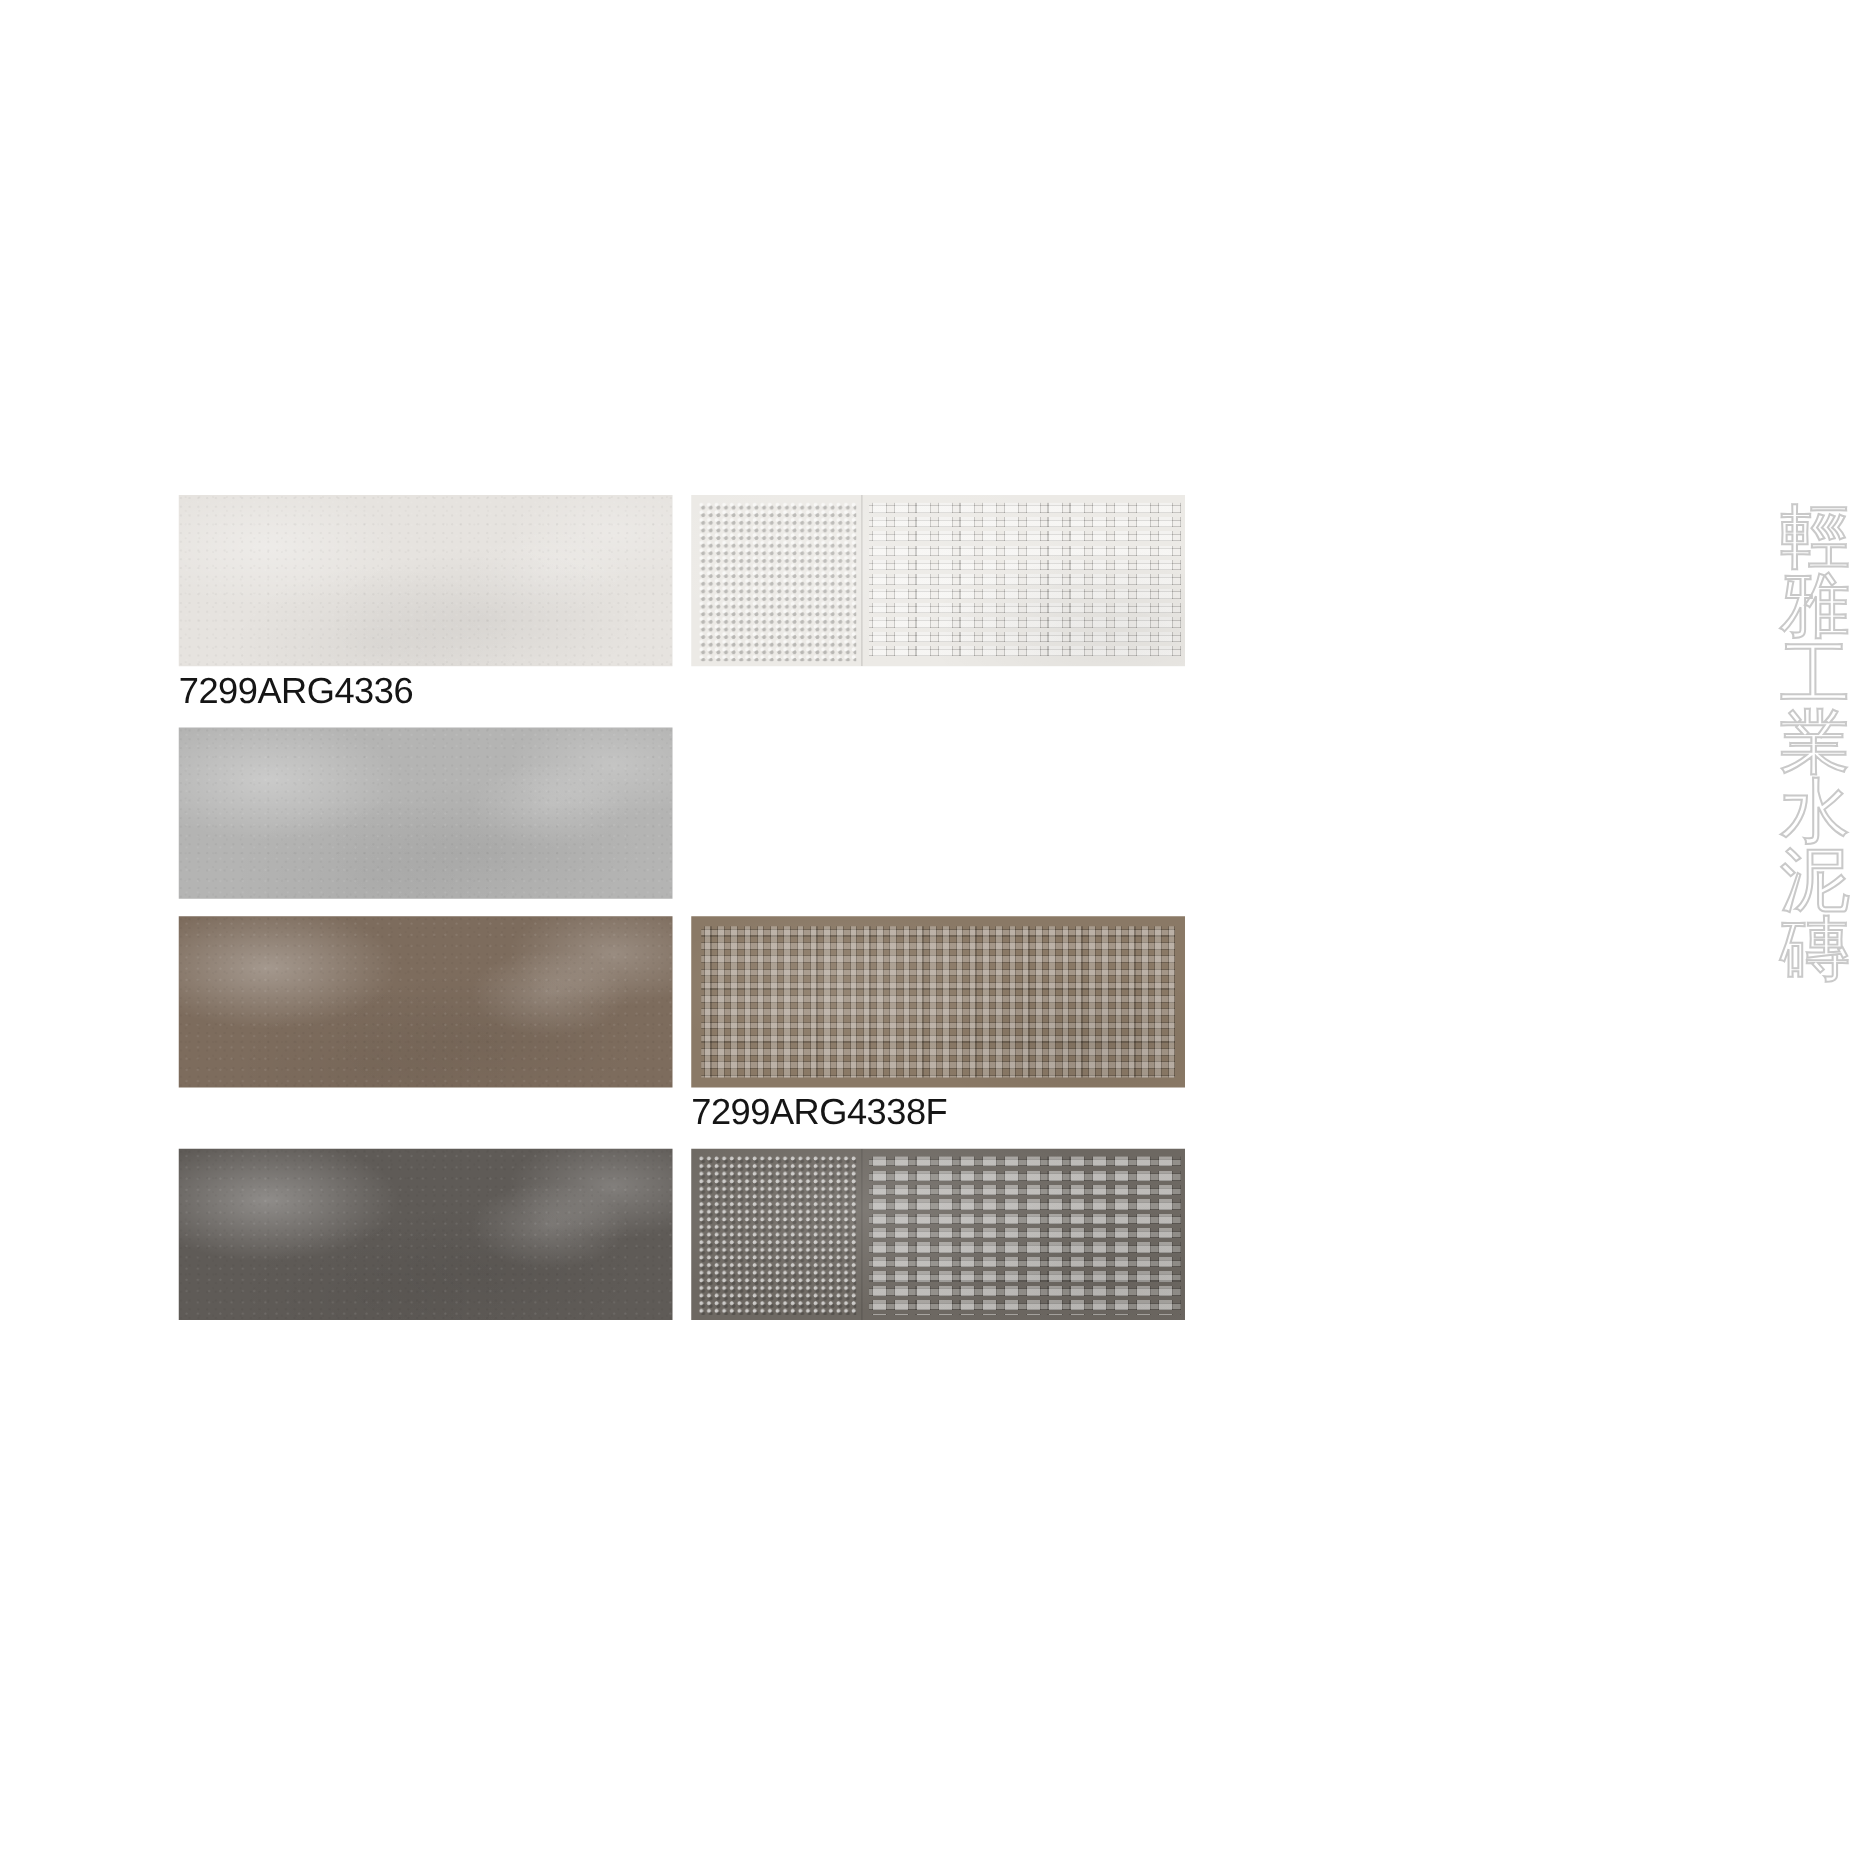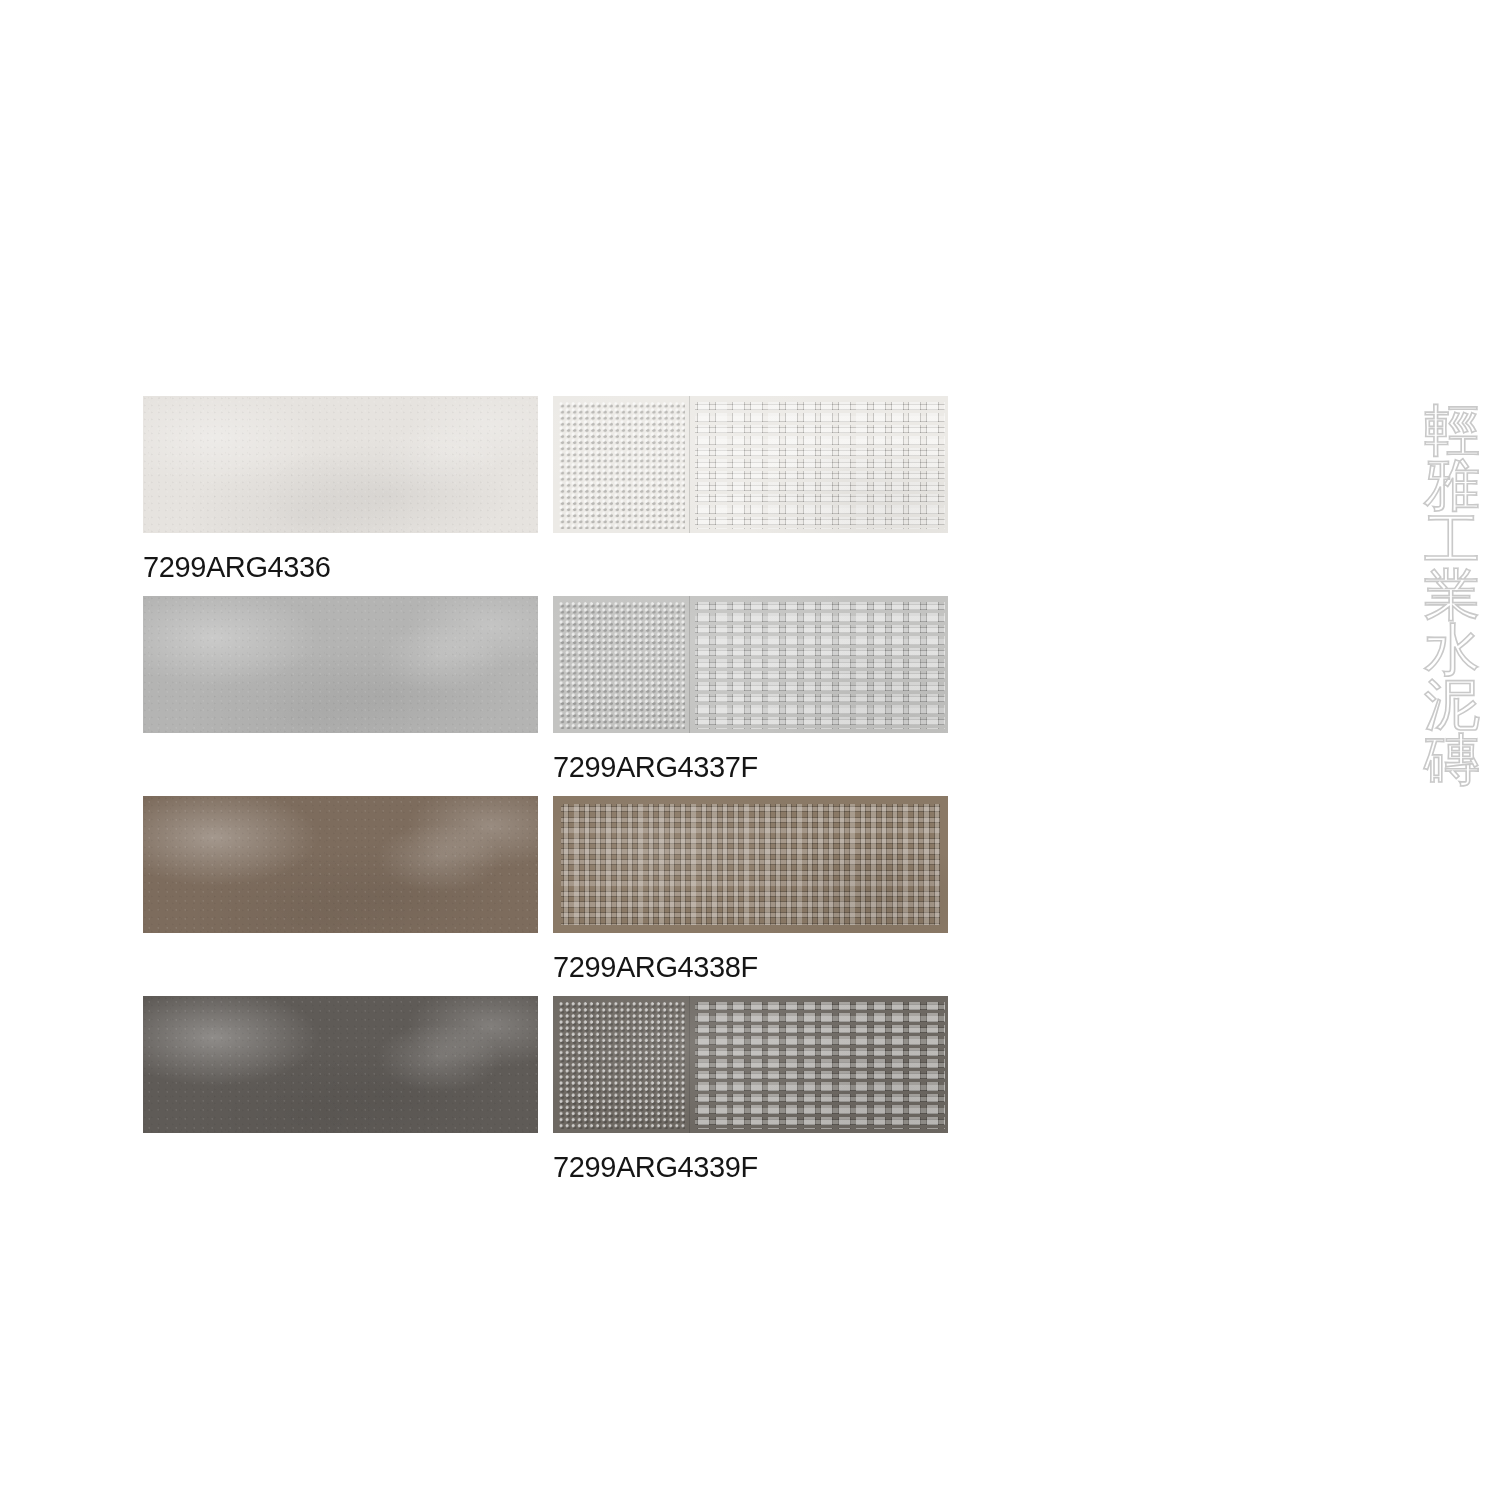--- a/index.html
+++ b/index.html
@@ -39,21 +39,21 @@
     height: 137px;
     position: relative;
     overflow: hidden;
   }
 
   .swatch-label {
     font-size: 29px;
     line-height: 1;
     color: #151515;
     letter-spacing: -0.4px;
-    padding-top: 20px;
+    padding-top: 6px;
     font-family: "Liberation Sans", "DejaVu Sans", sans-serif;
     white-space: nowrap;
   }
 
   
   .plain::before,
   .plain::after {
     content: "";
     position: absolute;
     inset: 0;
@@ -211,28 +211,20 @@
         <div class="panel-dashes"></div>
         <div class="tex-shade"></div>
       </div>
     </div>
   </div>
 
   <div class="tile-row">
     <div class="tile-cell">
       <div class="swatch plain" style="background-color: rgb(180, 180, 179);"></div>
     </div>
-    <div class="tile-cell">
-      <div class="swatch textured" style="background-color: rgb(195, 195, 193);">
-        <div class="panel-dots"></div>
-        <div class="panel-dashes"></div>
-        <div class="tex-shade"></div>
-      </div>
-      <div class="swatch-label">7299ARG4337F</div>
-    </div>
   </div>
 
   <div class="tile-row">
     <div class="tile-cell">
       <div class="swatch plain" style="background-color: rgb(125, 108, 93);"></div>
     </div>
     <div class="tile-cell">
       <div class="swatch studded" style="background-color: rgb(138, 121, 102);"></div>
       <div class="swatch-label">7299ARG4338F</div>
     </div>
@@ -241,19 +233,18 @@
   <div class="tile-row">
     <div class="tile-cell">
       <div class="swatch plain" style="background-color: rgb(95, 91, 87);"></div>
     </div>
     <div class="tile-cell">
       <div class="swatch textured" style="background-color: rgb(109, 104, 98);">
         <div class="panel-dots"></div>
         <div class="panel-dashes"></div>
         <div class="tex-shade"></div>
       </div>
-      <div class="swatch-label">7299ARG4339F</div>
     </div>
   </div>
 
 </div>
 
 <div id="watermark" style="-webkit-text-stroke: 1.6px rgb(201, 201, 201);"><span class="wm-char">輕</span><span class="wm-char">雅</span><span class="wm-char">工</span><span class="wm-char">業</span><span class="wm-char">水</span><span class="wm-char">泥</span><span class="wm-char">磚</span></div>
 
 </body></html>

